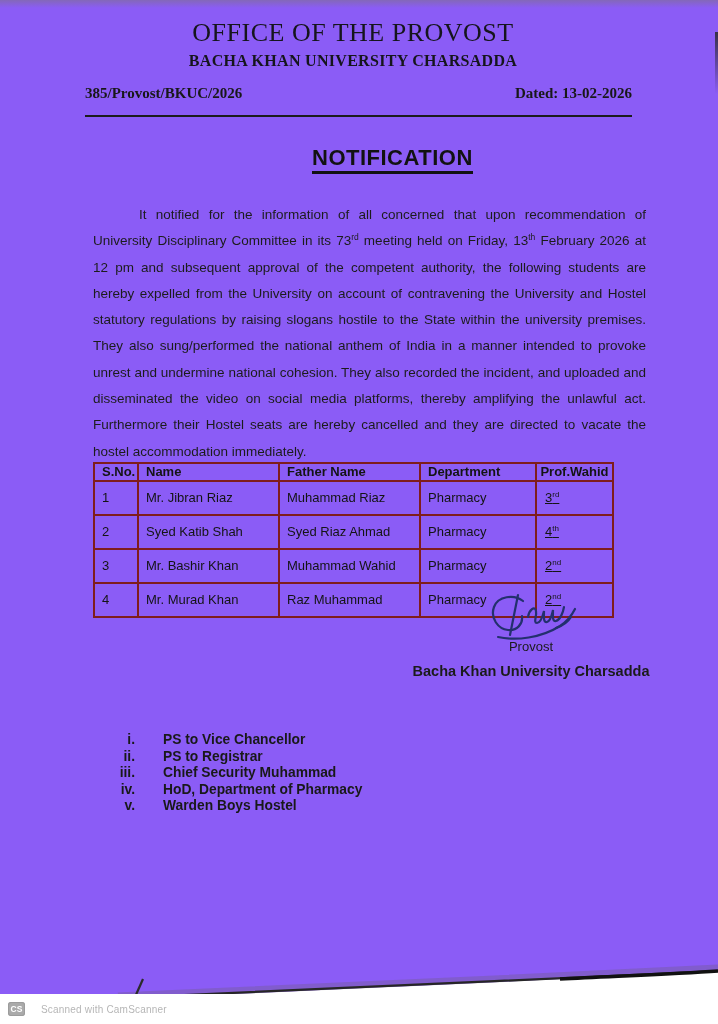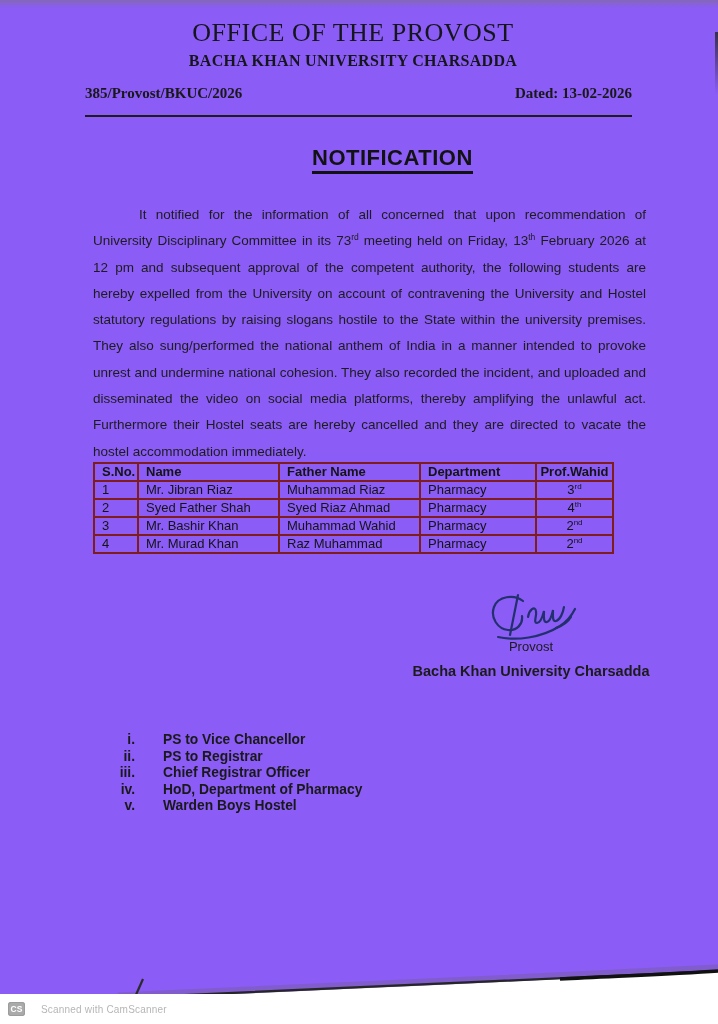--- a/index.html
+++ b/index.html
@@ -32,21 +32,21 @@
     font-size:13.5px;line-height:26.3px;text-align:justify;text-indent:46px;color:#1c1c1c;}
   .body-par sup{font-size:8.5px;line-height:0;vertical-align:super;}
   
   .students-table{position:absolute;top:462px;left:93px;width:519px;
     border-collapse:collapse;table-layout:fixed;}
   .students-table th,.students-table td{
     border:2px solid #7f1d1d;font-size:13px;padding:0 0 0 7px;height:16px;
     line-height:14px;white-space:nowrap;overflow:hidden;color:#141414;}
   .students-table th{font-weight:bold;text-align:left;}
   .students-table th:last-child{text-align:center;padding:0;}
-  .students-table td.year{text-align:center;padding:0;}
+  .students-table td.year{padding:8px;text-decoration:underline;}
   .students-table sup{font-size:8px;line-height:0;vertical-align:super;}
   
   .sig-scribble{position:absolute;left:486px;top:592px;}
   .sig-title{position:absolute;top:639px;left:478px;width:106px;text-align:center;
     font-size:13px;color:#1b1b1b;}
   .sig-org{position:absolute;top:663px;left:406px;width:250px;text-align:center;
     font-size:14.5px;font-weight:bold;color:#1b1b1b;}
   
   .copy-block{position:absolute;top:729px;left:78px;width:420px;}
   .copy-label{font-size:14px;font-weight:bold;color:#191919;}
@@ -105,21 +105,21 @@
     <tbody>
         <tr>
           <td>1</td>
           <td>Mr. Jibran Riaz</td>
           <td>Muhammad Riaz</td>
           <td>Pharmacy</td>
           <td class="year">3<sup>rd</sup></td>
         </tr>
         <tr>
           <td>2</td>
-          <td>Syed Father Shah</td>
+          <td>Syed Katib Shah</td>
           <td>Syed Riaz Ahmad</td>
           <td>Pharmacy</td>
           <td class="year">4<sup>th</sup></td>
         </tr>
         <tr>
           <td>3</td>
           <td>Mr. Bashir Khan</td>
           <td>Muhammad Wahid</td>
           <td>Pharmacy</td>
           <td class="year">2<sup>nd</sup></td>
@@ -151,21 +151,21 @@
         <div class="copy-item">
           <span class="numeral">i.</span>
           <span class="copy-text">PS to Vice Chancellor</span>
         </div>
         <div class="copy-item">
           <span class="numeral">ii.</span>
           <span class="copy-text">PS to Registrar</span>
         </div>
         <div class="copy-item">
           <span class="numeral">iii.</span>
-          <span class="copy-text">Chief Registrar Officer</span>
+          <span class="copy-text">Chief Security Muhammad</span>
         </div>
         <div class="copy-item">
           <span class="numeral">iv.</span>
           <span class="copy-text">HoD, Department of Pharmacy</span>
         </div>
         <div class="copy-item">
           <span class="numeral">v.</span>
           <span class="copy-text">Warden Boys Hostel</span>
         </div>
       </div>

